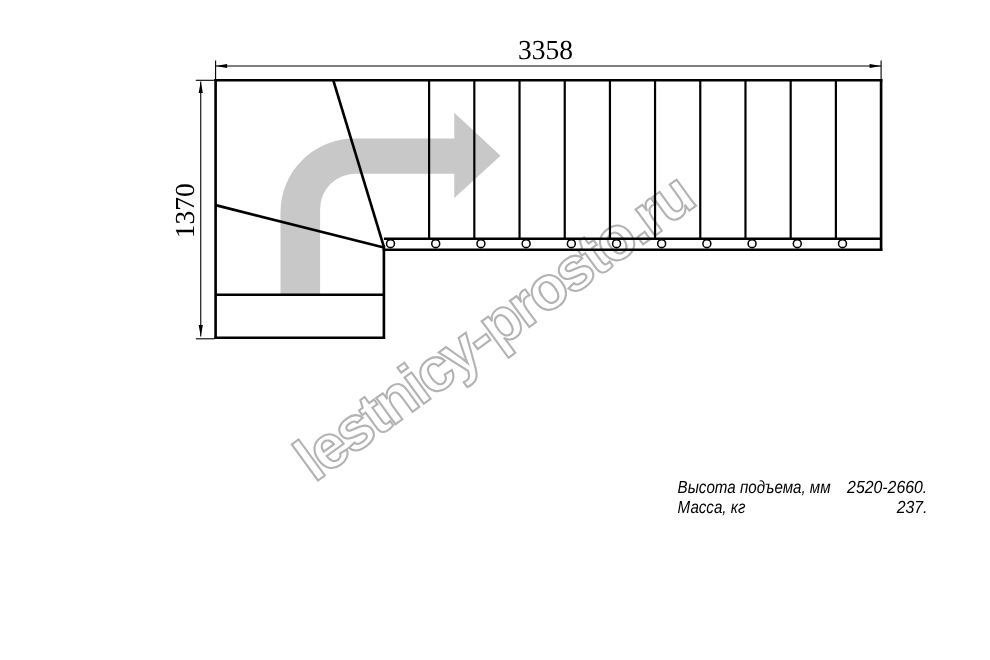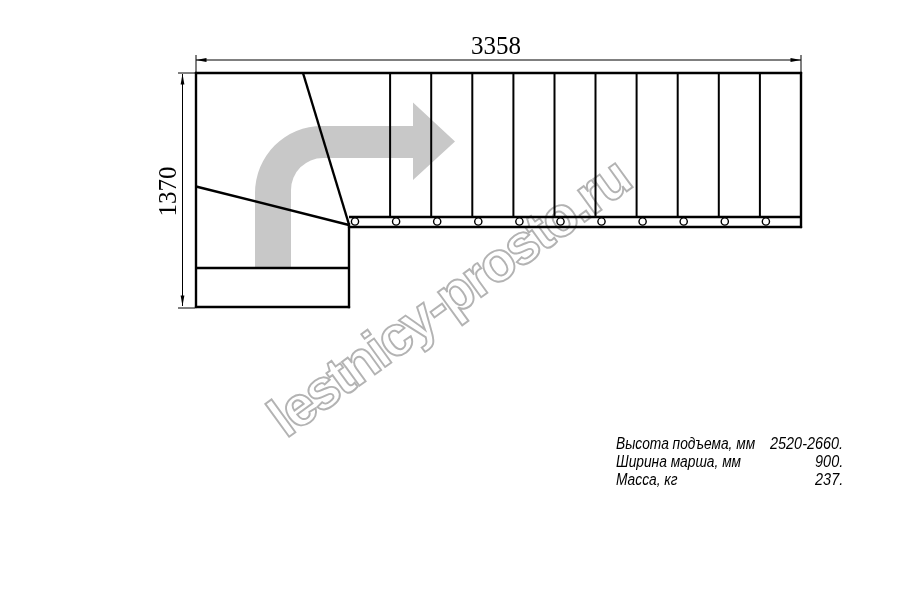--- a/index.html
+++ b/index.html
@@ -113,24 +113,20 @@
   <text x="0" y="0" transform="translate(176,191.5) rotate(-90)" text-anchor="middle" font-family="Liberation Serif, serif" font-size="25" fill="#000">1370</text>
 </svg>
 
 <div class="specs">
 
   <div class="row">
         <span class="lab">Высота подъема, мм</span>
         <span class="val">2520-2660.</span>
       </div>
 
-  <div class="row">
-        <span class="lab">Ширина марша, мм</span>
-        <span class="val">900.</span>
-      </div>
 
 
 
 
   <div class="row">
         <span class="lab">Масса, кг</span>
         <span class="val">237.</span>
       </div>
 </div>
 </div>

